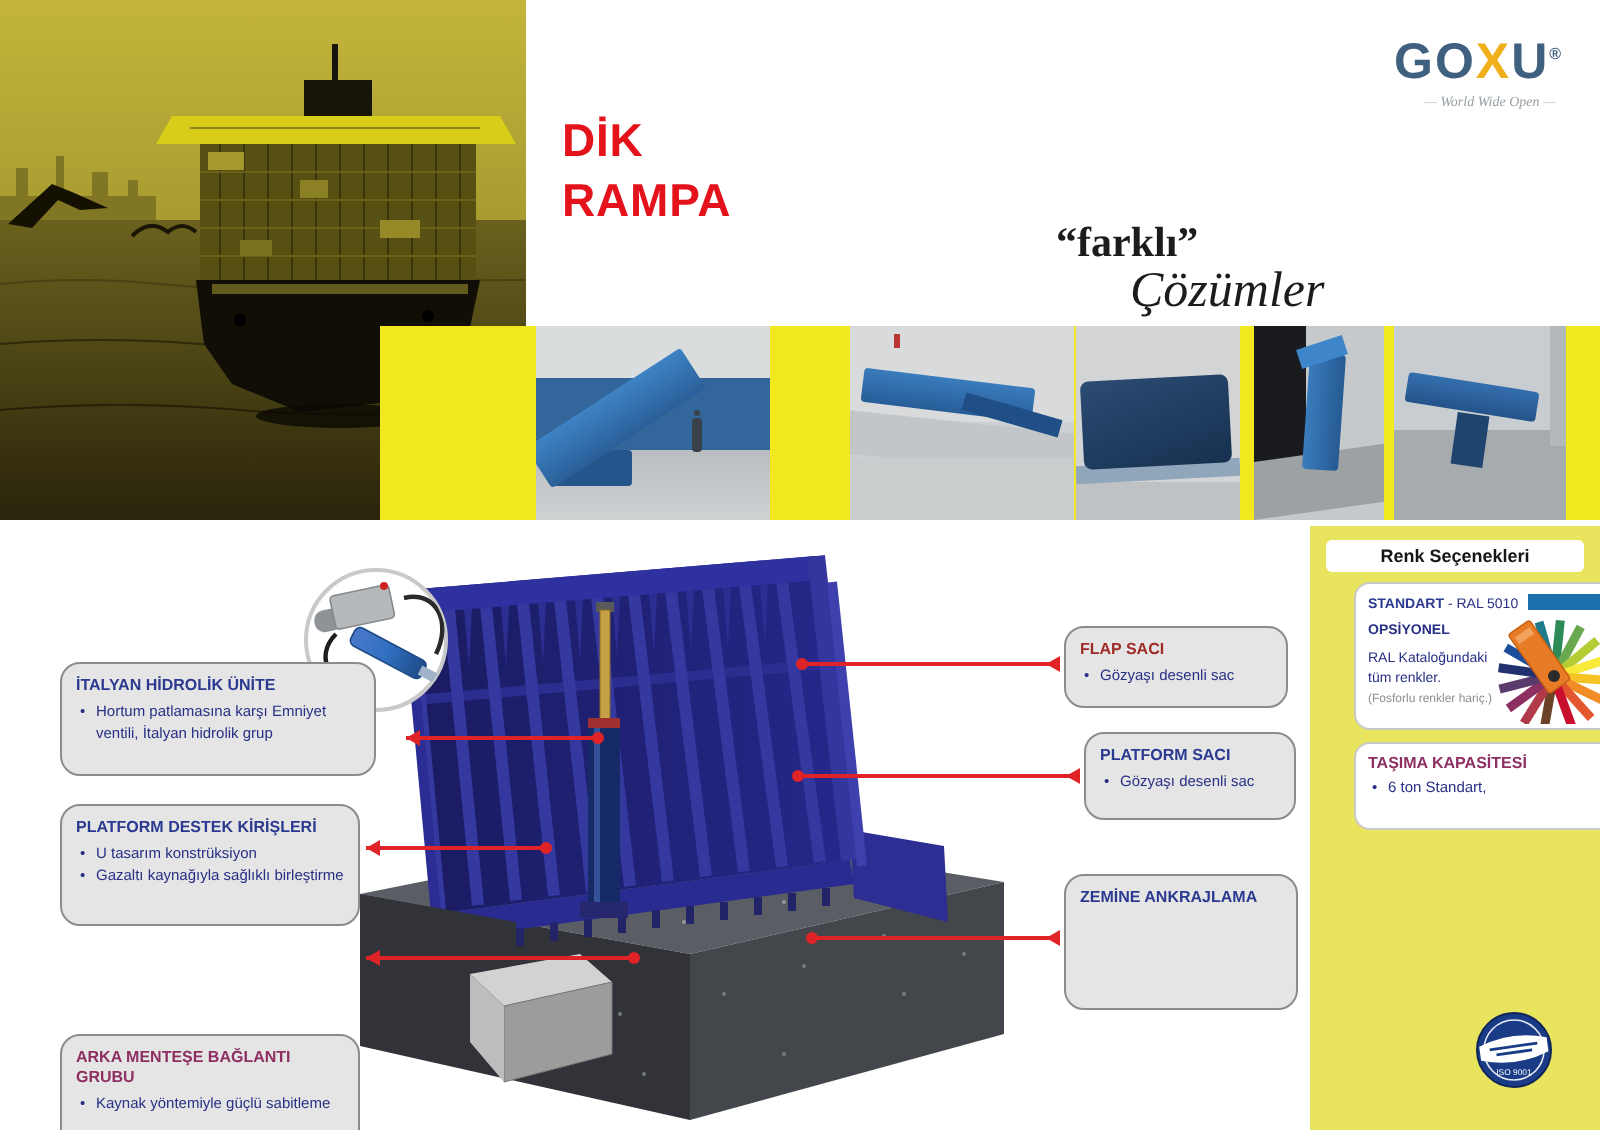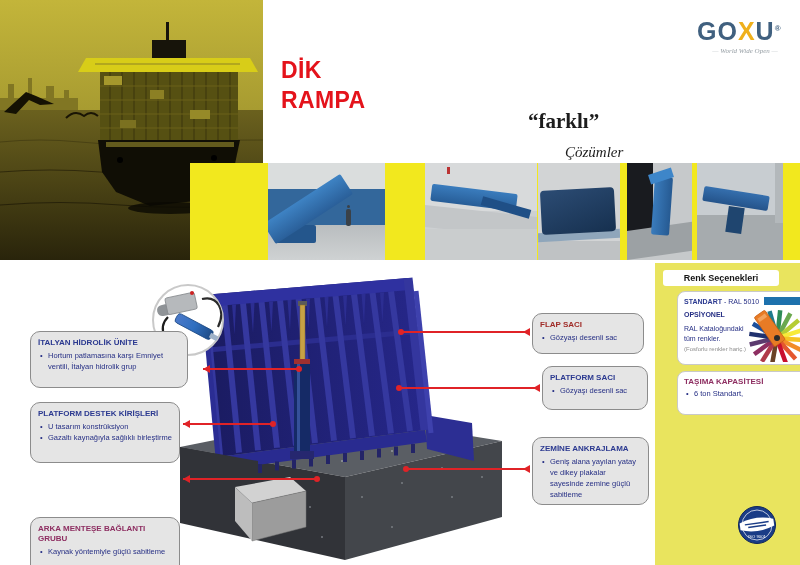--- a/index.html
+++ b/index.html
@@ -6,21 +6,21 @@
   .page{position:relative;width:800px;height:565px;background:#ffffff;overflow:hidden;
         font-family:"Liberation Sans",sans-serif;margin:0 auto;}
   .abs{position:absolute;}
 
   
   .product-title{left:281px;top:55px;font-size:23px;font-weight:bold;color:#e4131b;
                  line-height:1.32;letter-spacing:.4px;}
   .slog{font-family:"Liberation Serif",serif;color:#1c1c1c;}
   .slog1{left:423px;top:85px;font-style:italic;font-size:21px;}
   .slog2{left:528px;top:109px;font-weight:bold;font-size:21px;}
-  .slog3{left:565px;top:144px;font-style:italic;font-size:15px;}
+  .slog3{left:565px;top:132px;font-style:italic;font-size:25px;}
 
   .logo{left:697px;top:17px;font-size:25px;font-weight:bold;color:#40607f;letter-spacing:1px;}
   .logo .lx{color:#efb01c;}
   .logo sup{font-size:8px;color:#40607f;}
   .logo-tag{left:696px;top:47px;width:98px;text-align:center;font-family:"Liberation Serif",serif;
             font-style:italic;font-size:7px;color:#98a0a6;}
   .logo-tag::before{content:"— ";color:#c3c8cc;}
   .logo-tag::after{content:" —";color:#c3c8cc;}
 
   
@@ -66,21 +66,21 @@
 
   .p5 .sky{left:0;top:0;width:86px;height:52px;background:#c8cdd1;}
   .p5 .dock{left:0;top:52px;width:86px;height:45px;background:#a6abae;}
   .p5 .ramp{left:6px;top:28px;width:66px;height:15px;background:linear-gradient(#356fae,#24538a);
             transform:rotate(9deg);border-radius:2px;}
   .p5 .leg{left:30px;top:44px;width:16px;height:26px;background:#1f456f;transform:rotate(8deg);}
   .p5 .bld{left:78px;top:0;width:8px;height:60px;background:#b3b8bb;}
 
   
   .sidebar{left:655px;top:263px;width:145px;height:302px;background:#e9e45e;}
-  .sb-header{position:absolute;left:8px;top:7px;width:116px;height:16px;background:#fff;
+  .sb-header{position:absolute;left:8px;top:7px;width:129px;height:16px;background:#fff;
              border-radius:3px;font-size:9px;font-weight:bold;color:#161616;text-align:center;
              line-height:16px;}
   .sb-box{position:absolute;left:22px;background:#ffffff;border:1px solid #c9c9c9;border-radius:8px;
           box-sizing:border-box;padding:5px 6px;}
   .sb-box1{top:28px;width:135px;height:74px;}
   .sb-box2{top:108px;width:135px;height:44px;}
   .sb-row{font-size:7px;color:#273085;white-space:nowrap;}
   .lbl-blue{color:#2b3990;font-weight:bold;}
   .chip{display:inline-block;width:44px;height:8px;background:#1d71ad;vertical-align:-1px;margin-left:3px;}
   .sb-ops{margin-top:5px;width:66px;font-size:7px;color:#273085;line-height:1.35;}
@@ -402,23 +402,20 @@
     </ul>
   </div>
   <div class="co co-r2">
     <div class="co-title t-blue">PLATFORM SACI</div>
     <ul class="co-list">
       <li>Gözyaşı desenli sac</li>
     </ul>
   </div>
   <div class="co co-r3">
     <div class="co-title t-blue">ZEMİNE ANKRAJLAMA</div>
-    <ul class="co-list">
-      <li>Geniş alana yayılan yatay ve dikey plakalar sayesinde zemine güçlü sabitleme</li>
-    </ul>
   </div>
 
   <div class="abs sidebar">
     <div class="sb-header">Renk Seçenekleri</div>
 
     <div class="sb-box sb-box1">
       <div class="sb-row">
         <span class="lbl-blue">STANDART</span>
         <span>- RAL 5010</span>
         <span class="chip"></span>

